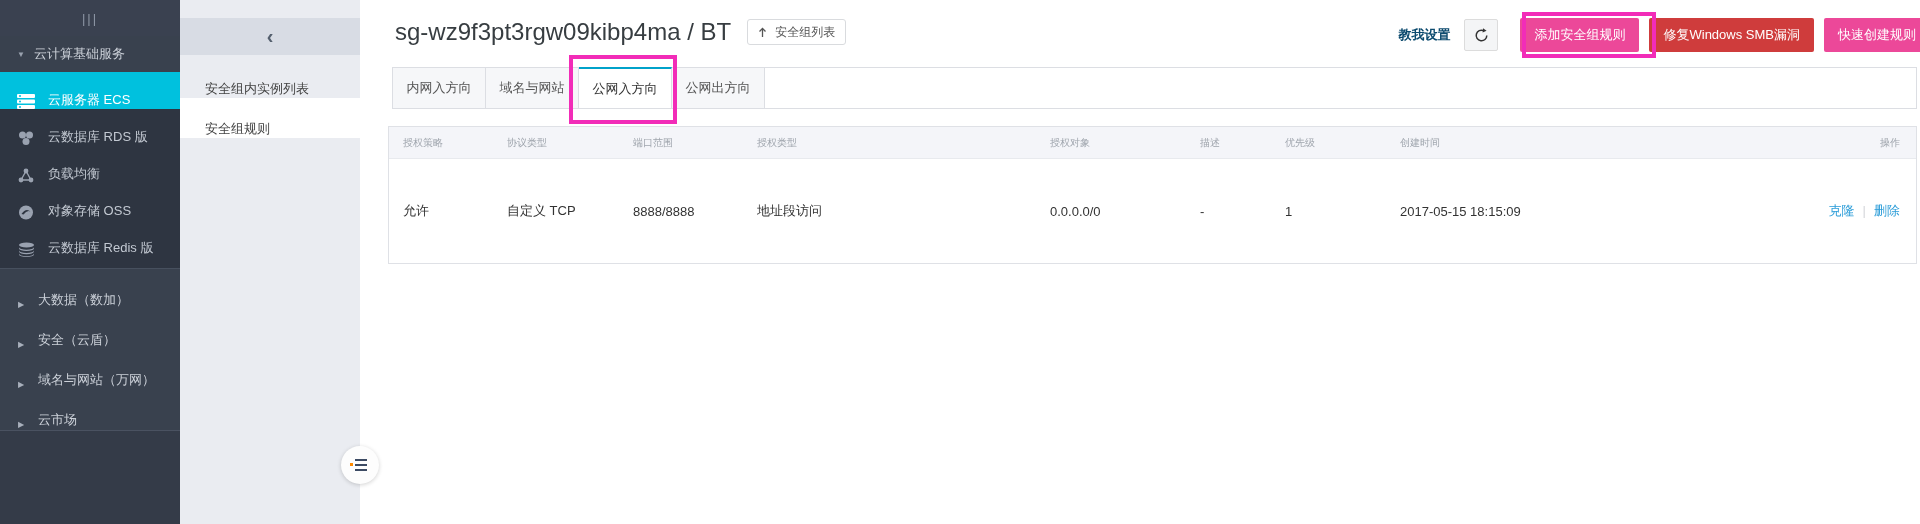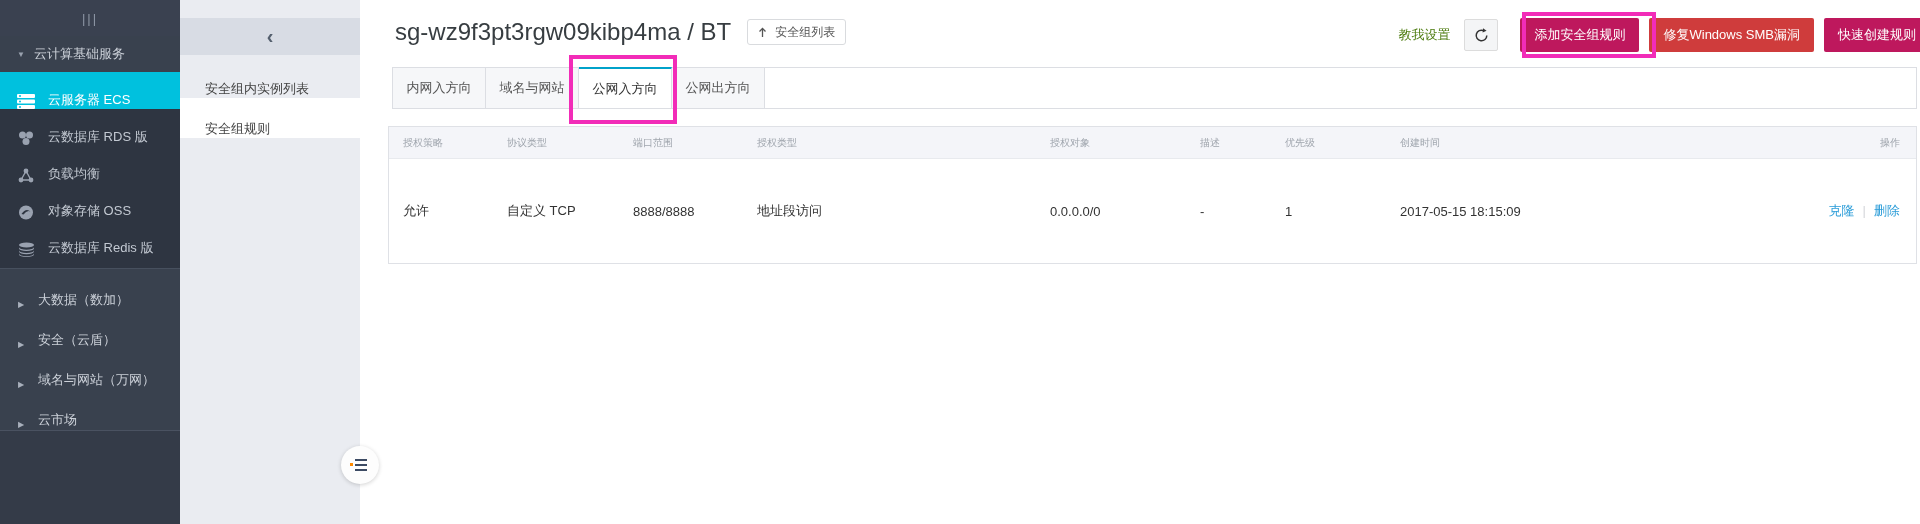--- a/index.html
+++ b/index.html
@@ -38,26 +38,26 @@
 
   
   .main { position:absolute; left:380px; top:0; width:1560px; height:524px; background:#fff; z-index:1; }
 
   .title-row { position:absolute; left:15px; top:18px; display:flex; align-items:center; }
   .page-title { font-size:24px; color:#373d41; font-weight:400; }
   .btn-grouplist { margin-left:16px; height:26px; padding:0 10px; border:1px solid #d9dbde; border-radius:3px; background:#fff;
                    font-size:12px; color:#555; display:flex; align-items:center; gap:8px; cursor:pointer; }
 
   .actions { position:absolute; right:10px; top:18px; height:34px; display:flex; align-items:center; }
-  .link-teach { color:#4d7c0f; margin-right:14px; cursor:pointer; }
+  .link-teach { color:#0c4a6e; margin-right:14px; cursor:pointer;font-weight:bold; }
   .btn-refresh { width:34px; height:32px; border:1px solid #dcdcdc; background:#f4f5f6; border-radius:2px;
                  display:flex; align-items:center; justify-content:center; margin-right:22px; cursor:pointer; }
   .btn { height:34px; padding:0 14px; border:none; border-radius:2px; color:#fff; font-size:13px; cursor:pointer;
          display:flex; align-items:center; justify-content:center; font-family:inherit; }
-  .btn-blue { background:#be185d; }
+  .btn-blue { background:#ec4899; }
   .btn-red  { background:#cf3c3c; margin-left:10px; margin-right:10px; }
   .btn-blue.last { margin-left:0; }
 
   
   .tabstrip { position:absolute; left:12px; right:23px; top:67px; height:42px; border:1px solid #dcdee3; background:#fff; display:flex; }
   .tab { width:93px; height:100%; display:flex; align-items:center; justify-content:center; background:#f6f7f9;
          border-right:1px solid #dcdee3; color:#555; cursor:pointer; }
   .tab.active { background:#fff; color:#333; border-top:2px solid #00a2ca; margin-top:-1px; height:calc(100% + 1px); }
 
   

